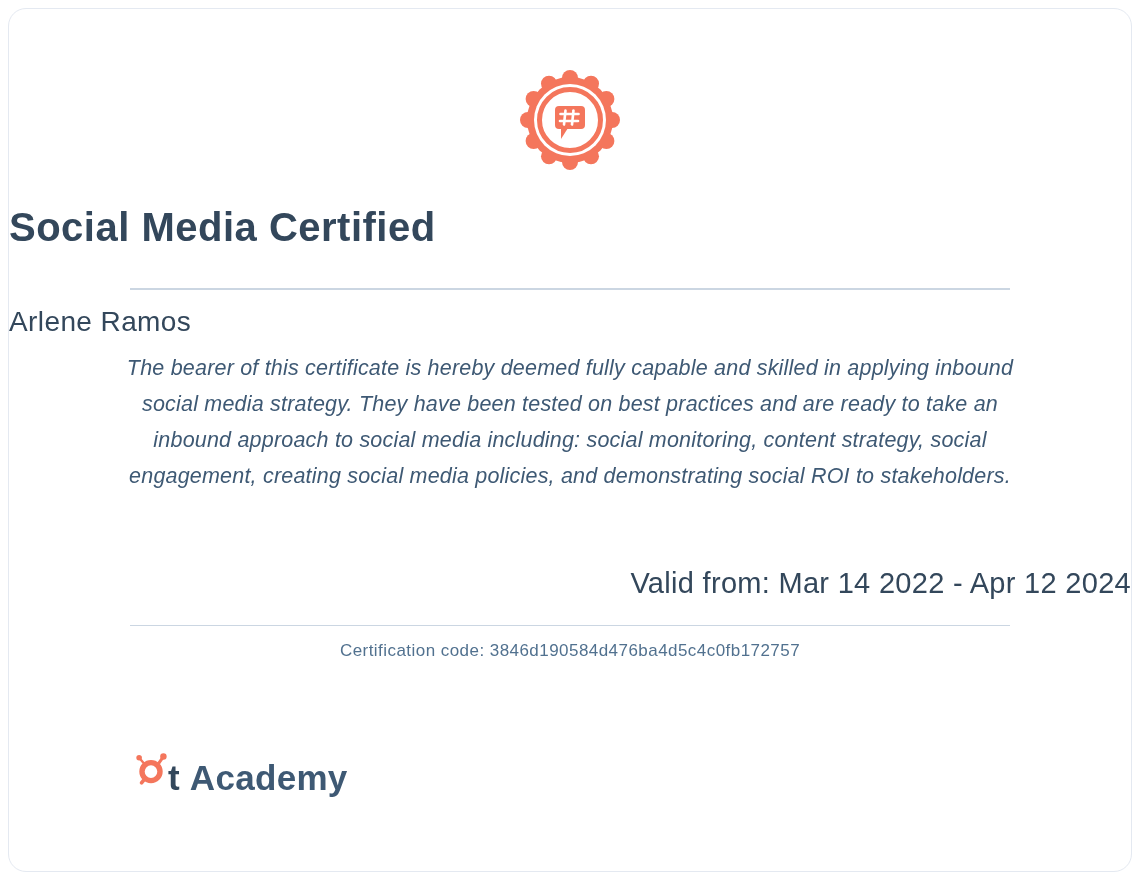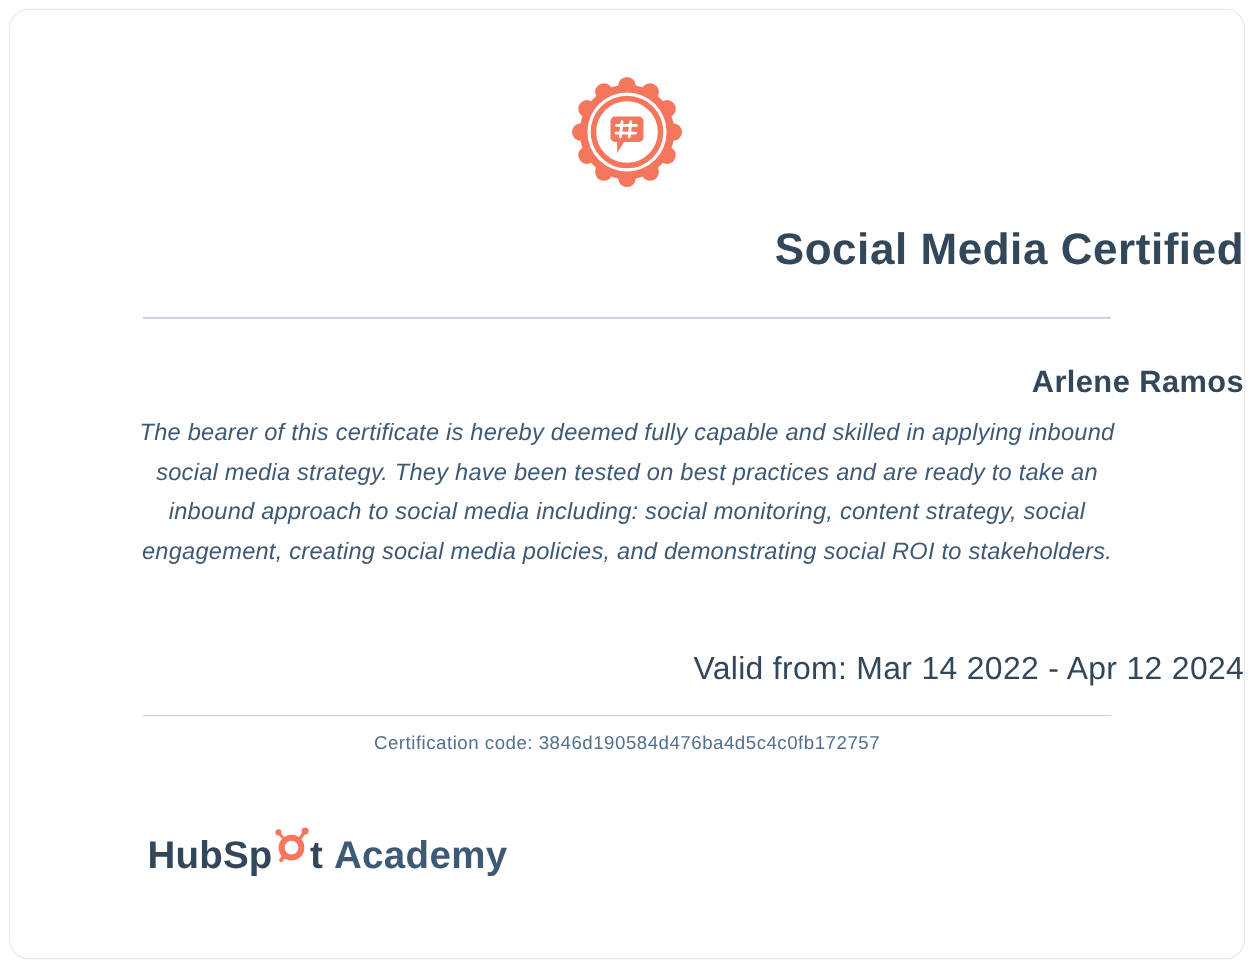--- a/index.html
+++ b/index.html
@@ -14,37 +14,37 @@
   .card{
     position:absolute; inset:8px;
     background:#ffffff;
     border:1px solid #e4e9f1;
     border-radius:18px;
     overflow:hidden;
   }
   .badge-wrap{margin:60px auto 0; width:102px; height:102px;}
   .cert-title{
     margin-top:34px;
-    text-align:right;
+    text-align:left;
     font-size:40px;
     font-weight:600;
     letter-spacing:.5px;
     color:var(--navy);
   }
   .divider{
     width:880px;
     margin:38px auto 0;
     border-top:2px solid var(--divider);
   }
   .divider.thin{border-top-width:1.5px;}
   .recipient{
-    margin-top:41px;
-    text-align:right;
+    margin-top:16px;
+    text-align:left;
     font-size:28px;
-    font-weight:700;
+    font-weight:400;
     letter-spacing:.4px;
     color:var(--navy);
   }
   .body-text{
     margin:12px auto 0;
     width:905px;
     text-align:center;
     font-size:21.5px;
     line-height:36px;
     letter-spacing:.2px;
@@ -137,21 +137,20 @@
   <div class="validity">Valid from: Mar 14 2022 - Apr 12 2024</div>
 
   <div class="divider divider2 thin"></div>
 
   <div class="code-line">
     <span>Certification code:</span>
     <span>3846d190584d476ba4d5c4c0fb172757</span>
   </div>
 
   <div class="logo">
-    <span class="bold">HubSp</span>
     <span class="sprocket">
       <svg viewBox="0 0 40 48" width="36" height="44" aria-hidden="true">
         <g stroke="#f4765c" stroke-linecap="round" fill="none">
           <circle cx="20" cy="28" r="10" stroke-width="6"></circle>
           <line x1="13.5" y1="20.5" x2="8" y2="14" stroke-width="2.6"></line>
           <line x1="27" y1="21" x2="33" y2="12.5" stroke-width="3.4"></line>
           <line x1="13" y1="36" x2="9.5" y2="40.5" stroke-width="4"></line>
         </g>
         <circle cx="6.8" cy="12.6" r="3.1" fill="#f4765c"></circle>
         <circle cx="33.8" cy="11.2" r="3.6" fill="#f4765c"></circle>

